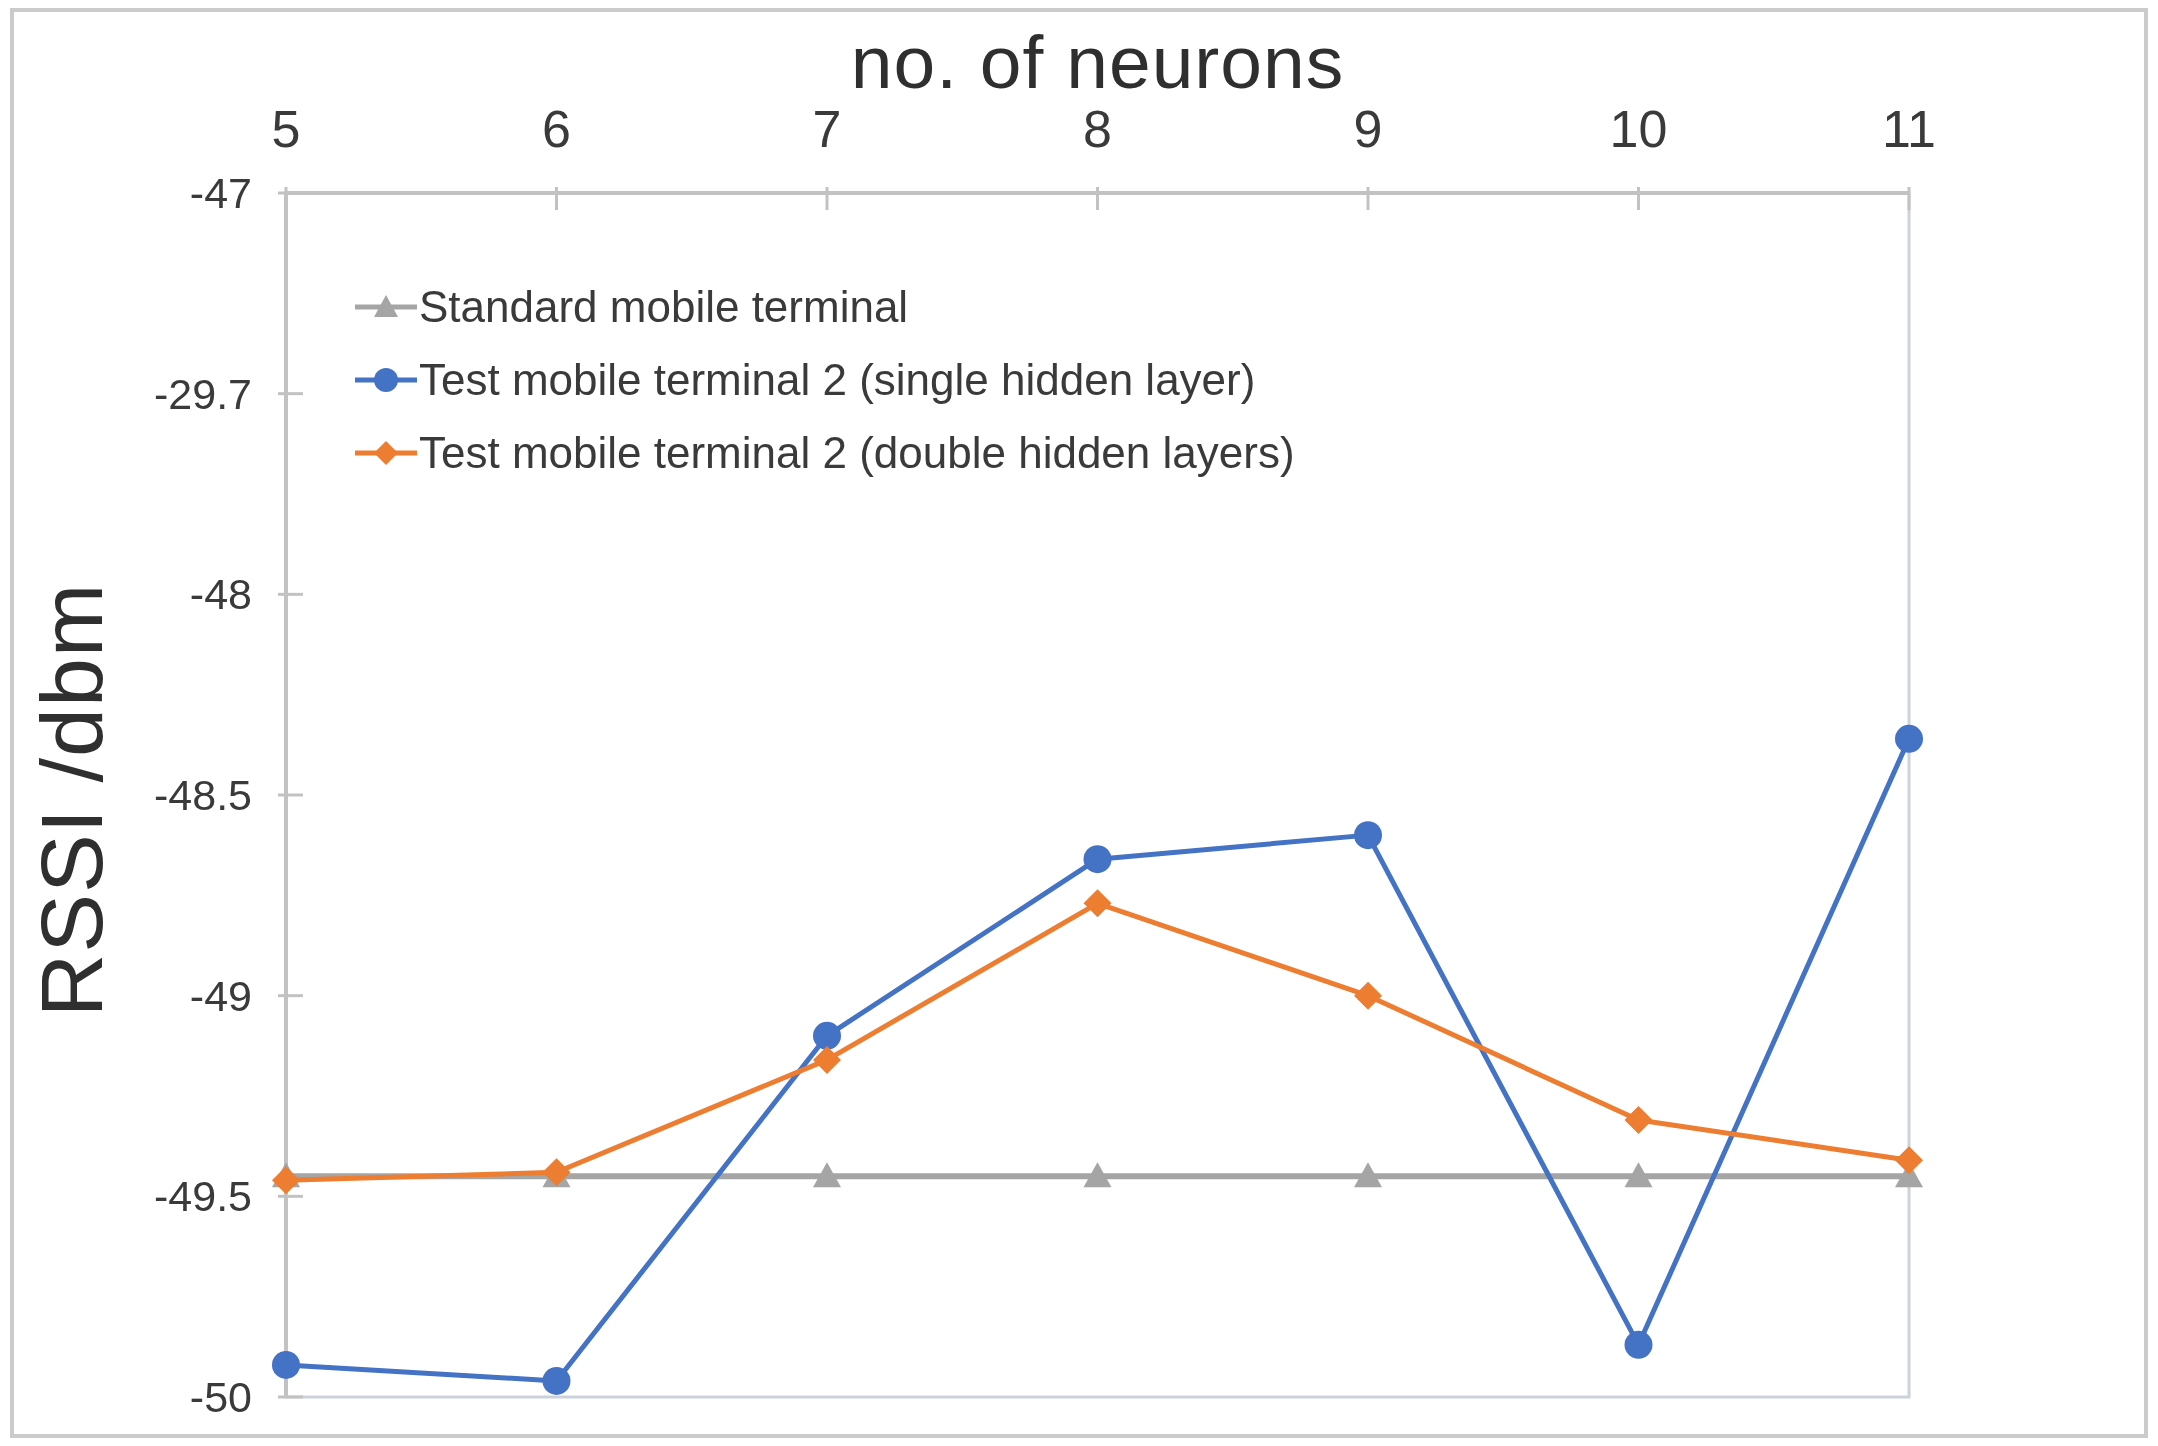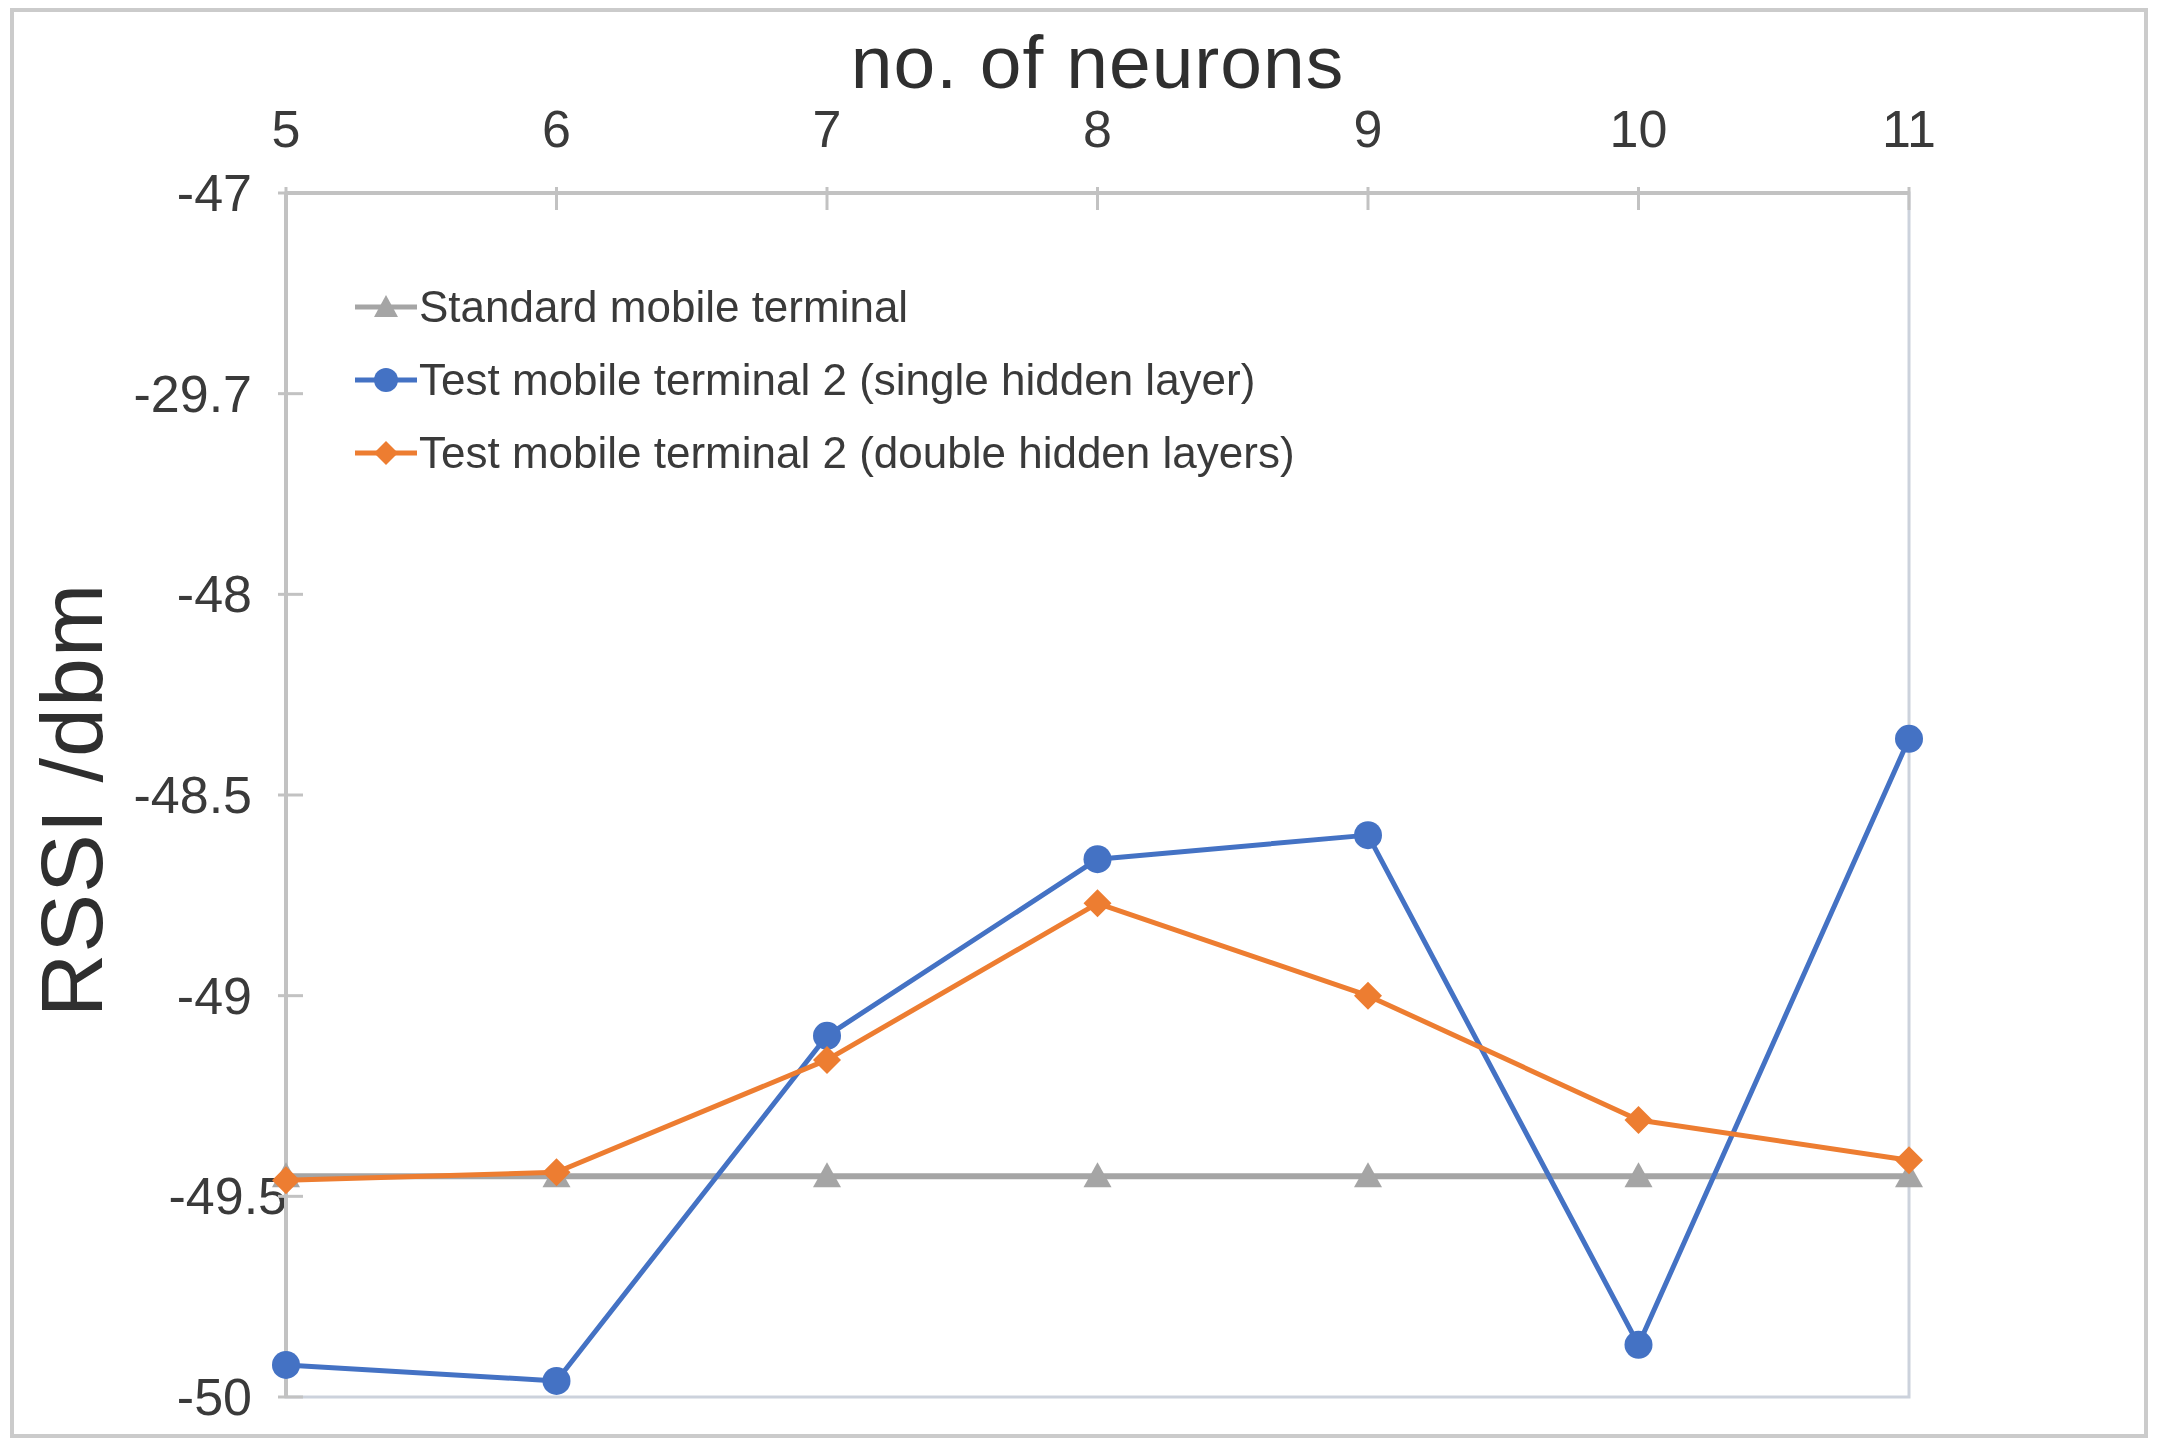--- a/index.html
+++ b/index.html
@@ -15,21 +15,21 @@
     position:absolute;left:286px;top:22px;width:1623px;
     text-align:center;font-size:75px;line-height:80px;color:#2f2f2f;
     letter-spacing:1px;
   }
   .x-tick{
     position:absolute;top:98px;width:160px;margin-left:-80px;
     text-align:center;font-size:52px;line-height:62px;color:#3a3a3a;
   }
   .y-tick{
     position:absolute;left:0;width:252px;margin-top:-31px;
-    text-align:right;font-size:52px;line-height:62px;color:#3a3a3a;
+    text-align:right;font-size:43px;line-height:62px;color:#3a3a3a;
   }
   #y-axis-title{
     position:absolute;left:72px;top:800px;
     transform:translate(-50%,-50%) rotate(-90deg);
     font-size:88px;color:#2f2f2f;white-space:nowrap;letter-spacing:1px;
   }
   #plot-svg{position:absolute;left:0;top:0;}
   #legend{
     position:absolute;left:353px;top:270px;
   }
@@ -54,21 +54,21 @@
       <span class="x-tick" style="left: 1368px;">9</span>
       <span class="x-tick" style="left: 1638.5px;">10</span>
       <span class="x-tick" style="left: 1909px;">11</span>
     </div>
   <div id="y-ticks">
       <span class="y-tick" style="top: 193px;">-47</span>
       <span class="y-tick" style="top: 393.667px;">-29.7</span>
       <span class="y-tick" style="top: 594.333px;">-48</span>
       <span class="y-tick" style="top: 795px;">-48.5</span>
       <span class="y-tick" style="top: 995.667px;">-49</span>
-      <span class="y-tick" style="top: 1196.33px; padding-left: 35px;">-49.5</span>
+      <span class="y-tick" style="top: 1196.33px;">-49.5</span>
       <span class="y-tick" style="top: 1397px;">-50</span>
     </div>
 
   <svg id="plot-svg" width="2158" height="1446" viewBox="0 0 2158 1446">
       <rect x="286" y="193" width="1623" height="1204" fill="none" stroke="#ccd2dc" stroke-width="3"></rect>
       <line x1="286" y1="193" x2="1909" y2="193" stroke="#c2c2c2" stroke-width="4"></line>
       <line x1="286" y1="193" x2="286" y2="1397" stroke="#c2c2c2" stroke-width="4"></line>
       <line x1="286" y1="187" x2="286" y2="210" stroke="#c2c2c2" stroke-width="3"></line>
       <line x1="556.5" y1="187" x2="556.5" y2="210" stroke="#c2c2c2" stroke-width="3"></line>
       <line x1="827" y1="187" x2="827" y2="210" stroke="#c2c2c2" stroke-width="3"></line>

